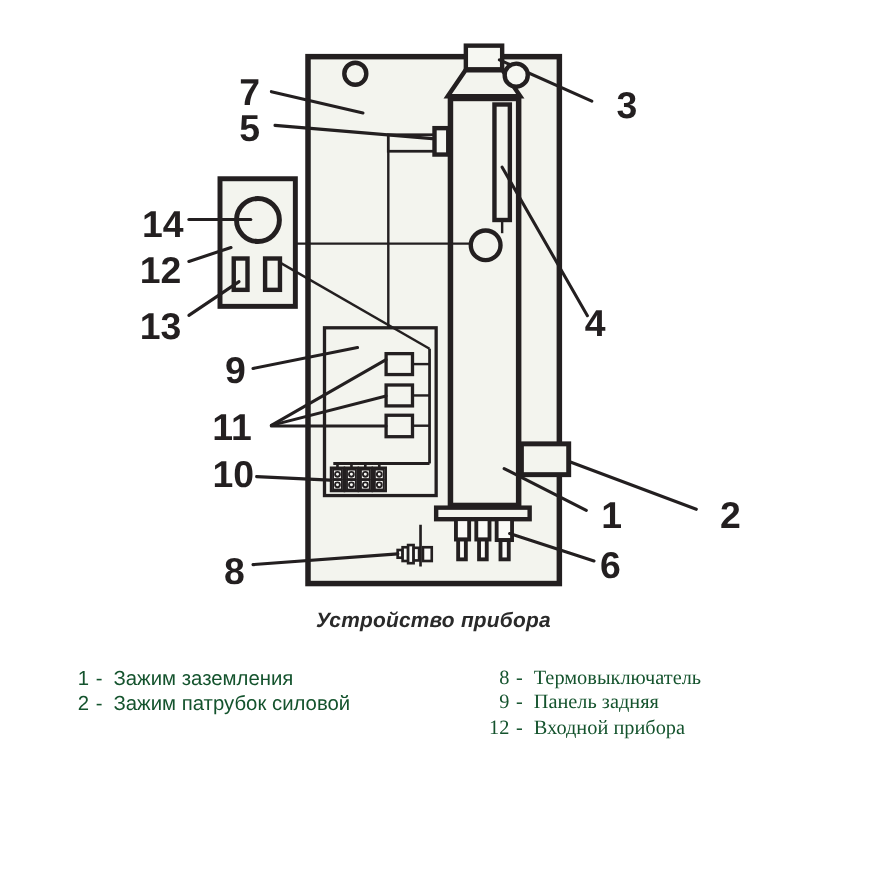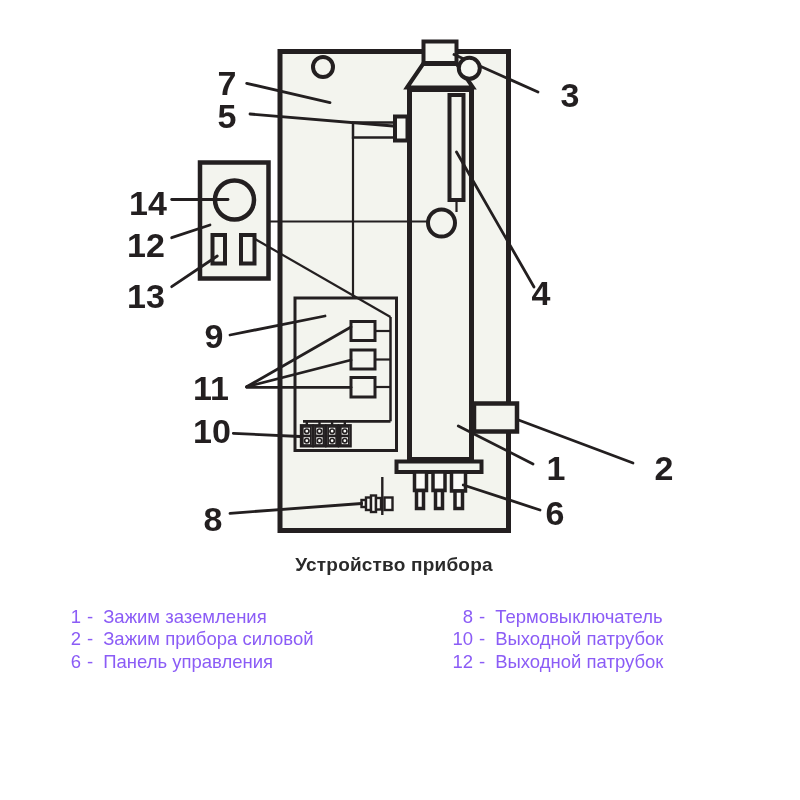--- a/index.html
+++ b/index.html
@@ -2,24 +2,24 @@
 <html><head>
 <meta charset="utf-8">
 <style>
   html,body{margin:0;padding:0;background:#ffffff;}
   #page{position:relative;width:800px;height:800px;background:#ffffff;overflow:hidden;
         font-family:"Liberation Sans","DejaVu Sans",sans-serif;color:#2d2d2d;}
   #diagram-svg{position:absolute;left:0;top:0;}
   .co-num{font-family:"Liberation Sans","DejaVu Sans",sans-serif;font-weight:bold;
           font-size:34px;fill:#231f20;}
   #title{position:absolute;left:277px;top:554px;width:234px;text-align:center;
-         font-size:19px;font-weight:bold;color:#2a2a2a;letter-spacing:0.2px;}
-  .legend-col{position:absolute;top:606px;font-size:18.5px;line-height:22.4px;color:#8b5cf6;}
+         font-size:19px;font-weight:bold;color:#2a2a2a;letter-spacing:0.2px;font-style:italic;}
+  .legend-col{position:absolute;top:606px;font-size:18.5px;line-height:22.4px;color:#14532d;}
   #legend-left{left:36px;}
-  #legend-right{left:428px;}
+  #legend-right{left:418px;font-family:Liberation Serif, serif;}
   .row{white-space:nowrap;}
   .num{display:inline-block;width:45px;text-align:right;}
   .sep{display:inline-block;margin:0 10px 0 6px;}
 </style>
 </head>
 <body>
 
 <div id="page">
 
   <svg id="diagram-svg" width="800" height="545" viewBox="0 0 800 545">
@@ -144,23 +144,22 @@
       <text class="co-num" x="556" y="480">1</text>
       <text class="co-num" x="664" y="480">2</text>
       <text class="co-num" x="555" y="525">6</text>
     </g>
   </svg>
 
   <div id="title">Устройство прибора</div>
 
   <div id="legend-left" class="legend-col">
     <div class="row"><span class="num">1</span><span class="sep">-</span><span>Зажим заземления</span></div>
-    <div class="row"><span class="num">2</span><span class="sep">-</span><span>Зажим прибора силовой</span></div>
-    <div class="row"><span class="num">6</span><span class="sep">-</span><span>Панель управления</span></div>
+    <div class="row"><span class="num">2</span><span class="sep">-</span><span>Зажим патрубок силовой</span></div>
   </div>
 
   <div id="legend-right" class="legend-col">
     <div class="row"><span class="num">8</span><span class="sep">-</span><span>Термовыключатель</span></div>
-    <div class="row"><span class="num">10</span><span class="sep">-</span><span>Выходной патрубок</span></div>
-    <div class="row"><span class="num">12</span><span class="sep">-</span><span>Выходной патрубок</span></div>
+    <div class="row"><span class="num">9</span><span class="sep">-</span><span>Панель задняя</span></div>
+    <div class="row"><span class="num">12</span><span class="sep">-</span><span>Входной прибора</span></div>
   </div>
 
 </div>
 
 </body></html>

